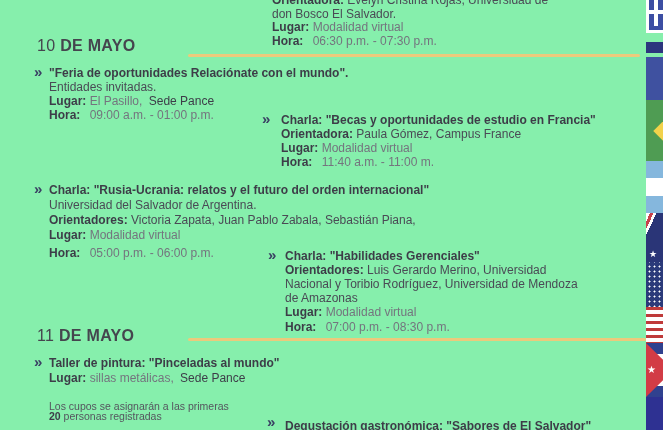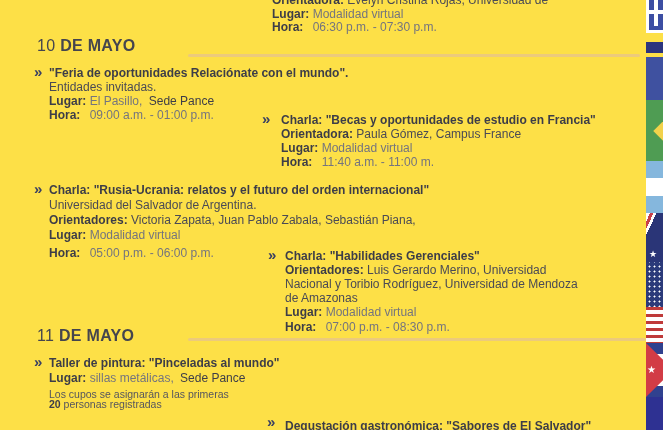--- a/index.html
+++ b/index.html
@@ -1,34 +1,34 @@
 <!DOCTYPE html>
 <html><head>
 <meta charset="utf-8">
 <style>
   html,body{margin:0;padding:0;background:#fff;}
   .page{
-    position:relative;width:663px;height:430px;background:#fde047;overflow:hidden;
+    position:relative;width:663px;height:430px;background:#86efac;overflow:hidden;
     font-family:"Liberation Sans", sans-serif;color:#3d3d48;
   }
   .ev{position:absolute;font-size:12px;line-height:14px;}
   .ev .line{white-space:nowrap;}
   .bold{font-weight:bold;color:#3d3d48;}
   .title{font-weight:bold;color:#3d3d48;}
   .dark-val{color:#4a4a55;}
   .muted{color:#74747e;}
   .hgap{margin-left:6px;}
   .sede{margin-left:3px;font-weight:normal;color:#3d3d48;}
   .bullet{position:absolute;font-weight:bold;color:#3a4063;font-size:15px;line-height:14px;top:-1px;}
   .lh15 .line{line-height:15px;}
   .lh13 .line{line-height:13.5px;}
   .hora-push{margin-top:3px;}
   .hora-push1{margin-top:1px;}
   .note{font-size:10.5px;line-height:9.5px;color:#55555e;white-space:nowrap;}
-  .note-first{margin-top:4px;}
+  .note-first{margin-top:16px;}
   .date-heading{position:absolute;font-size:16px;color:#45454e;letter-spacing:.3px;white-space:nowrap;}
   .dh-num{font-weight:normal;}
   .dh-word{font-weight:bold;}
   .gold-line{position:absolute;height:2.5px;background:#ecca7c;border-radius:2px;}
   
   .flags{position:absolute;left:646px;top:0;width:17px;height:430px;}
   .flag{position:absolute;left:0;width:17px;overflow:hidden;}
   .f1{top:0;height:33px;background:#fff;}
   .f1 .b1{position:absolute;left:3px;top:0;width:5px;height:10px;background:#3c4ea3;}
   .f1 .b2{position:absolute;left:12px;top:0;width:5px;height:10px;background:#3c4ea3;}
@@ -56,20 +56,21 @@
 </head>
 <body>
 
 <div class="page">
 
   <div class="ev lh13" style="left:272px;top:-6px;">
     <div class="line">
       <span class="bold">Orientadora:</span>
       <span class="dark-val">Evelyn Cristina Rojas, Universidad de</span>
     </div>
+    <div class="line dark-val">don Bosco El Salvador.</div>
     <div class="line">
       <span class="bold">Lugar:</span>
       <span class="muted">Modalidad virtual</span>
     </div>
     <div class="line">
       <span class="bold">Hora:</span>
       <span class="muted hgap">06:30 p.m. - 07:30 p.m.</span>
     </div>
   </div>
 

